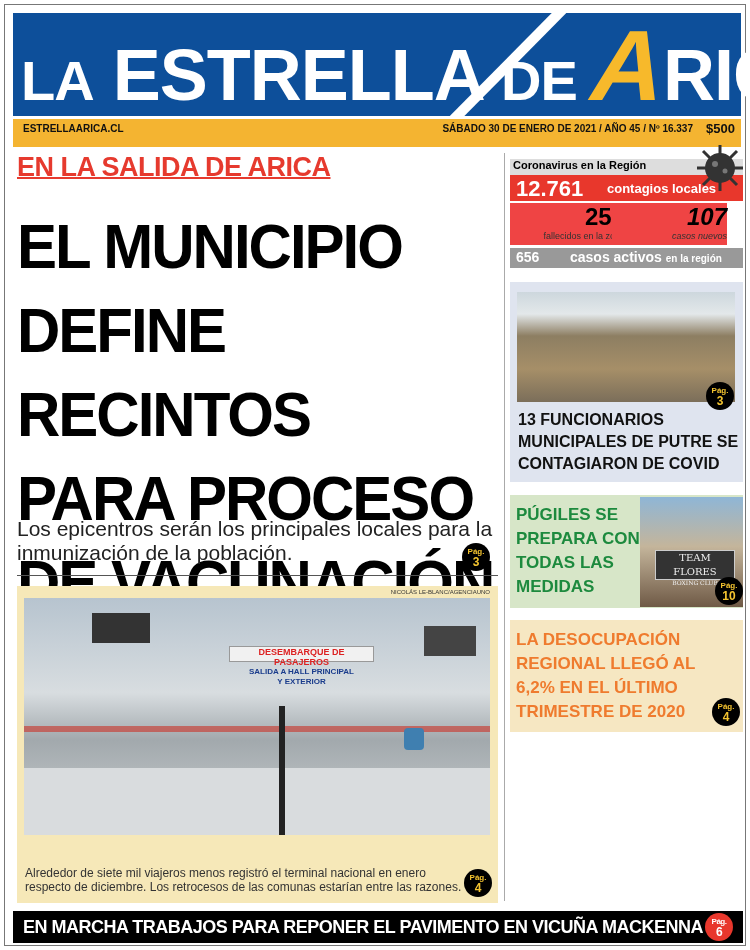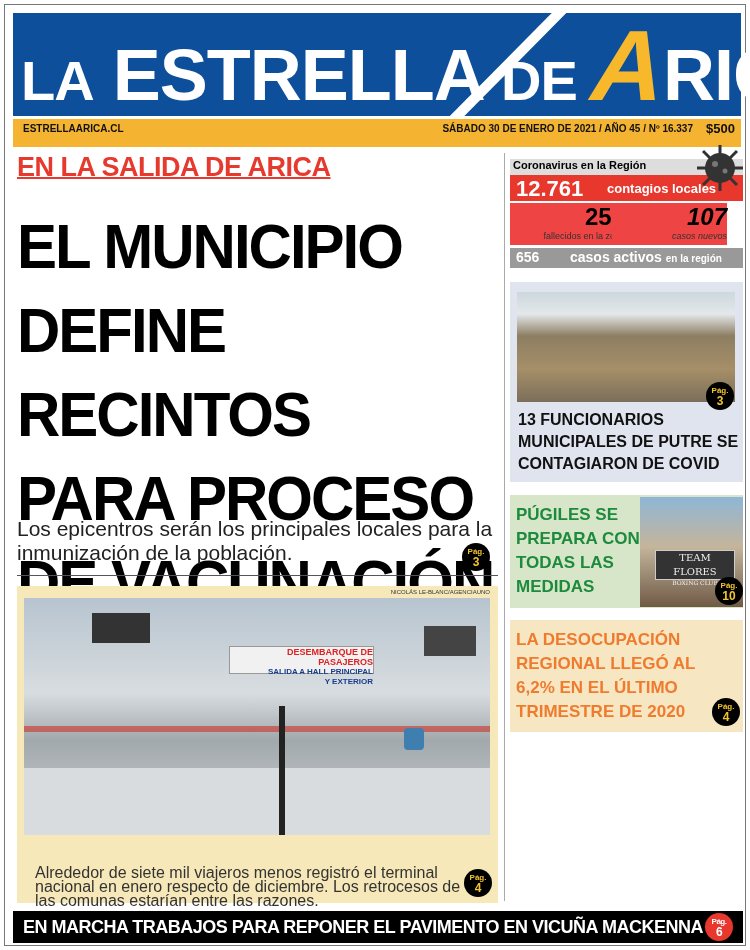--- a/index.html
+++ b/index.html
@@ -18,25 +18,25 @@
   .infobar .price { position: absolute; right: 6px; top: 2px; font-size: 13px; }
   .kicker { left: 12px; top: 147px; font-size: 27px; font-weight: bold; color: #e63a2e; text-decoration: underline; text-decoration-thickness: 2px; letter-spacing: -0.5px; }
   .headline { left: 12px; top: 200px; width: 480px; font-size: 60px; font-weight: bold; color: #000; line-height: 80px; letter-spacing: -2px; transform: scaleY(1.05); transform-origin: top left; }
   .lede { left: 12px; top: 512px; width: 480px; font-size: 21px; color: #222; line-height: 24px; }
   .pag { width: 28px; height: 28px; border-radius: 50%; background: #000; color: #f4c430; font-size: 8px; font-weight: bold; text-align: center; line-height: 10px; padding-top: 4px; }
   .pag b { font-size: 12px; display: block; }
   .rule { background: #555; }
   .photo-box { left: 12px; top: 581px; width: 481px; height: 317px; background: #f6e8b8; }
   .credit { position: absolute; right: 8px; top: 3px; font-size: 6px; color: #333; }
   .photo { position: absolute; left: 7px; top: 12px; width: 466px; height: 237px; background: linear-gradient(#b7c4cf, #d8dde0 40%, #a2a9ad 60%, #cfd2d3); overflow: hidden; }
-  .sign { position: absolute; left: 205px; top: 48px; width: 145px; height: 28px; background: #f1f1f1; border: 1px solid #999; font-size: 8px; text-align: right; line-height: 10px; font-weight: bold; }
+  .sign { position: absolute; left: 205px; top: 48px; width: 145px; height: 16px; background: #f1f1f1; border: 1px solid #999; font-size: 8px; text-align: center; line-height: 10px; font-weight: bold; }
   .sign .r { color: #d22; font-size: 9px; }
   .sign .b { color: #1a3c8c; }
   .photo-title { position: absolute; left: 8px; top: 257px; font-size: 20px; font-weight: bold; color: #111; letter-spacing: -0.5px; }
-  .photo-text { position: absolute; left: 8px; top: 280px; width: 450px; font-size: 16px; color: #333; line-height: 14px; margin-left: 10px; }
+  .photo-text { position: absolute; left: 8px; top: 280px; width: 450px; font-size: 12px; color: #333; line-height: 14px; }
   .covid { left: 505px; top: 150px; width: 233px; height: 115px; }
   .covid-head { position: absolute; left: 0; top: 4px; width: 233px; height: 16px; background: #ddd; font-size: 11px; font-weight: bold; padding-left: 3px; }
   .covid-red { position: absolute; left: 0; top: 20px; width: 233px; height: 26px; background: #e8372c; color: #fff; font-weight: bold; }
   .covid-red .num { position: absolute; left: 6px; top: 1px; font-size: 22px; }
   .covid-red .lbl { position: absolute; left: 97px; top: 6px; font-size: 13px; }
   .covid-cell { position: absolute; top: 48px; width: 115px; height: 42px; background: #ef4444; text-align: right; }
   .covid-cell .n { font-size: 24px; font-weight: bold; line-height: 28px; }
   .covid-cell .t { font-size: 9px; color: #333; }
   .covid-gray { position: absolute; left: 0; top: 93px; width: 233px; height: 20px; background: #999; color: #fff; font-weight: bold; font-size: 14px; }
   .covid-gray .n { position: absolute; left: 6px; top: 1px; }

